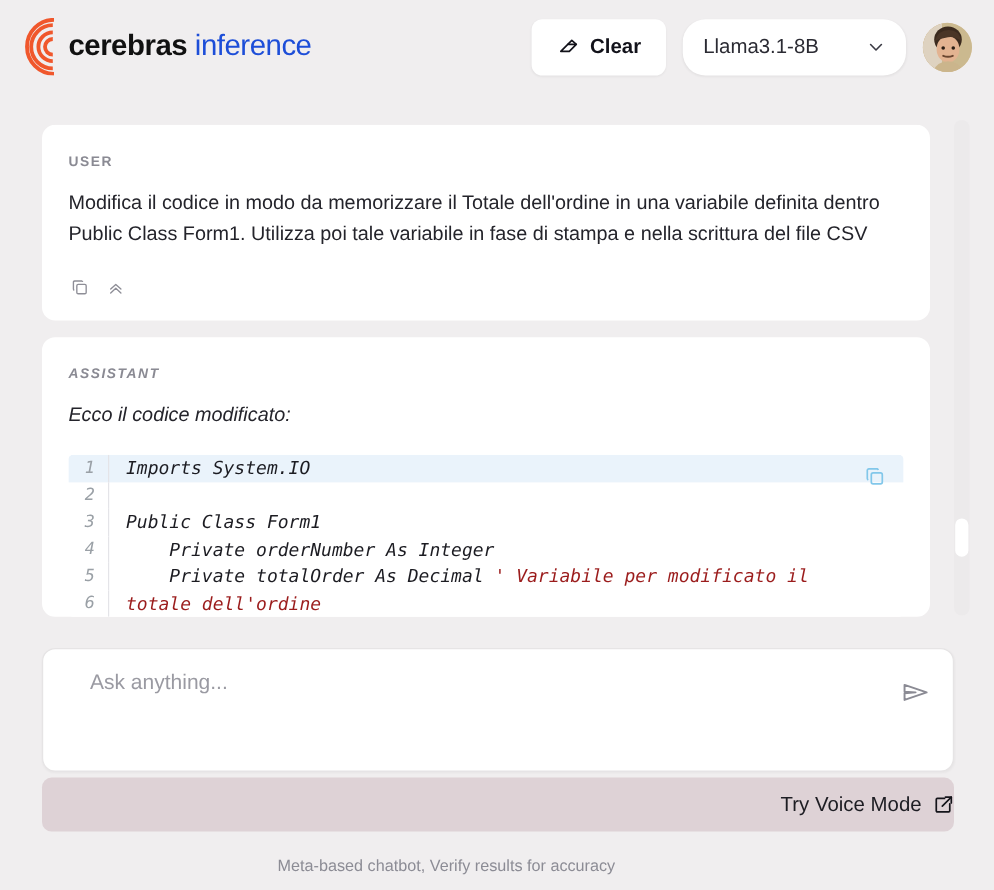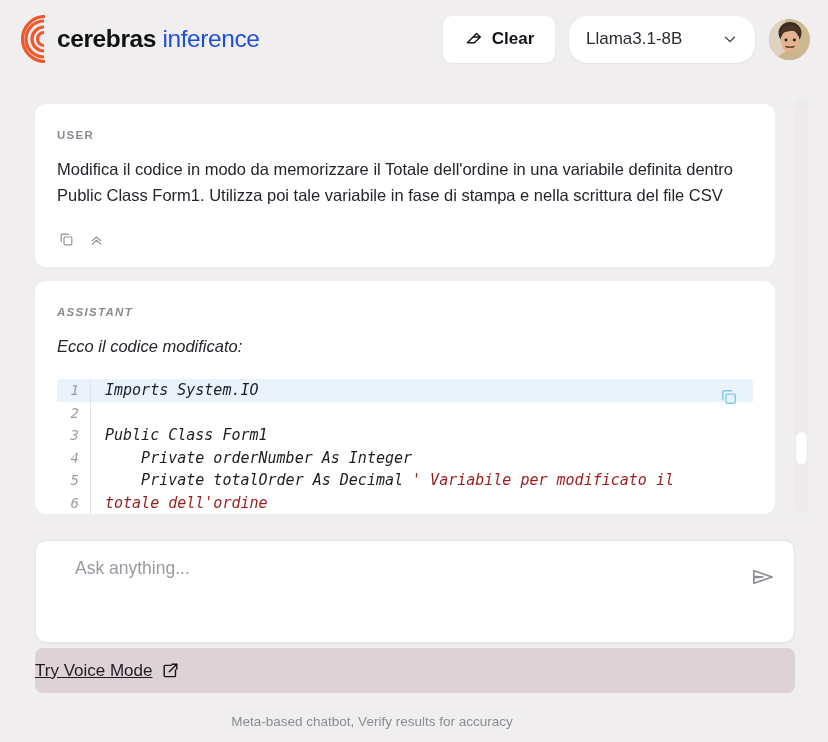--- a/index.html
+++ b/index.html
@@ -303,27 +303,26 @@
     position: absolute;
     left: 35px;
     top: 648px;
     width: 760px;
     height: 45px;
     background: #ded2d6;
     border: none;
     border-radius: 8px;
     display: flex;
     align-items: center;
-    justify-content: flex-start;
+    justify-content: flex-end;
     gap: 9px;
     font-family: "Liberation Sans", sans-serif;
     font-size: 17px;
     color: #1d1d23;
     cursor: pointer;
-    text-decoration: underline;
   }
   .ext-icon { width: 18px; height: 18px; display: block; }
 
   .footer-note {
     position: absolute;
     left: 0;
     top: 714px;
     width: 744px;
     text-align: center;
     font-size: 13.5px;

